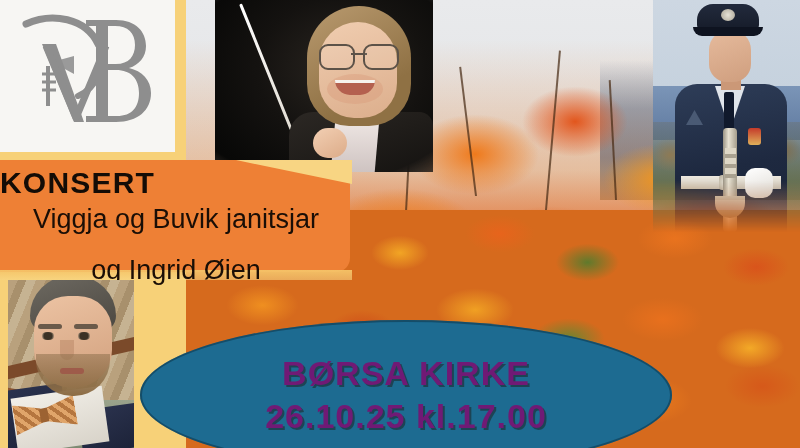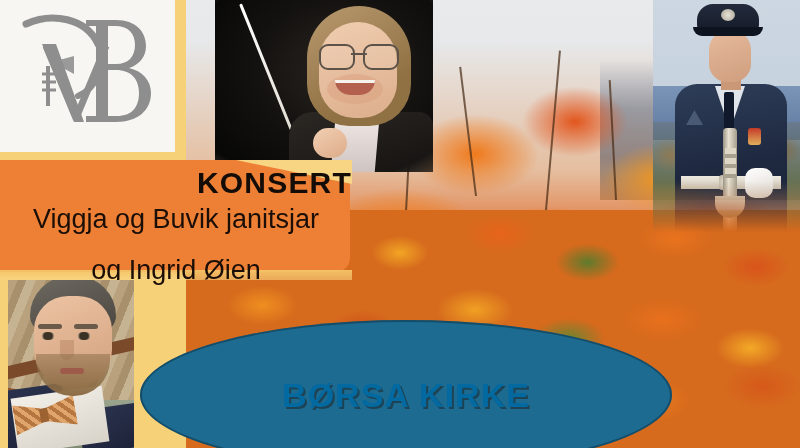--- a/index.html
+++ b/index.html
@@ -214,21 +214,21 @@
     position: absolute;
     left: 0; top: 270px;
     width: 352px; height: 10px;
     background: linear-gradient(180deg, rgba(245,196,104,.95), rgba(248,213,131,.6));
   }
   .banner-text { position: absolute; left: 0; top: 160px; width: 352px; height: 112px; }
 
   .konsert {
     position: absolute;
     top: 6px; left: 0; right: 0;
-    text-align: right;
+    text-align: left;
     font-size: 30px;
     font-weight: bold;
     color: #140c06;
     letter-spacing: 1.2px;
   }
   .band-line1, .band-line2 {
     position: absolute;
     left: 0; right: 0;
     text-align: center;
     font-size: 27px;
@@ -252,21 +252,21 @@
     width: 532px; height: 150px;
     display: flex;
     flex-direction: column;
     align-items: center;
     justify-content: center;
     gap: 4px;
   }
   .venue, .datetime {
     font-size: 34px;
     font-weight: bold;
-    color: #0369a1;
+    color: #701a75;
     letter-spacing: 1px;
     text-shadow: 2px 2px 0 rgba(30,20,10,.45);
     white-space: nowrap;
   }
 </style>
 </head>
 <body>
 
 <div id="poster">
 
@@ -378,15 +378,16 @@
     <div class="man-eye l"></div>
     <div class="man-eye r"></div>
     <div class="man-nose"></div>
     <div class="man-beard"></div>
     <div class="man-mouth"></div>
   </div>
 
   <div class="ellipse"></div>
   <div class="ellipse-text">
     <div class="venue">BØRSA KIRKE</div>
+    <div class="datetime">26.10.25 kl.17.00</div>
   </div>
 
 </div>
 
 </body></html>

